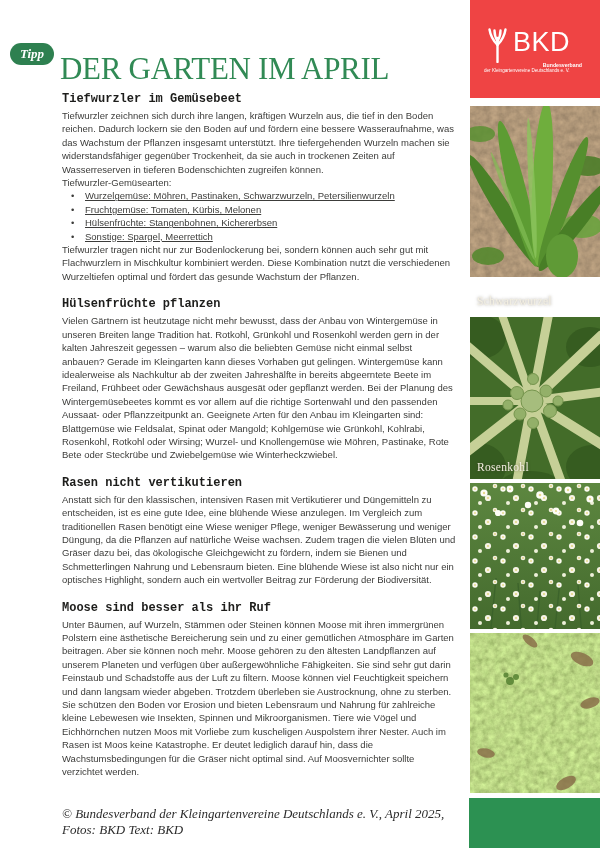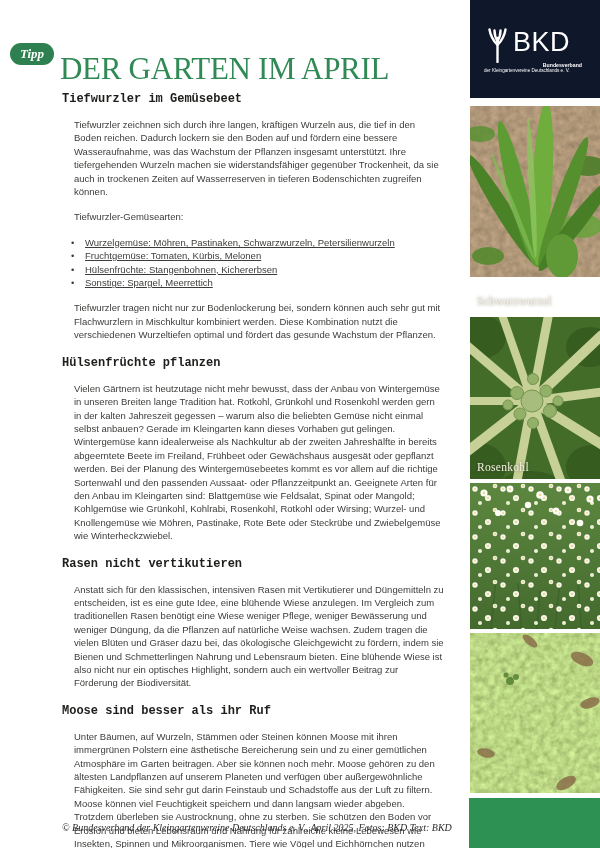--- a/index.html
+++ b/index.html
@@ -10,32 +10,32 @@
   .badge{position:absolute;left:10px;top:43px;background:#2e8050;color:#fff;
          font-family:"Liberation Serif",serif;font-style:italic;font-weight:bold;
          font-size:13px;line-height:13px;padding:4px 10px 5px;border-radius:12px;}
   .title{position:absolute;left:60px;top:30px;font-family:"Liberation Serif",serif;
          font-size:31px;letter-spacing:-0.3px;color:#318a55;font-weight:normal;white-space:nowrap;}
 
   
   .main{position:absolute;left:62px;top:92px;width:394px;}
   .section{margin-bottom:14px;}
   .section h3{margin:0 0 3px 0;font-size:12px;color:#1d1d1b;font-weight:bold;font-family:Liberation Mono, monospace;}
-  .section p{margin:12px;font-size:9.5px;line-height:13.4px;text-align:left;}
+  .section p{margin:0;font-size:9.5px;line-height:13.4px;text-align:left;}
   .section ul{margin:0;padding:0;list-style:none;}
   .section li{font-size:9.5px;line-height:13.4px;padding-left:23px;position:relative;text-decoration:underline;}
   .section li::before{content:"•";position:absolute;left:9px;top:0;color:#3c3c3a;}
 
   .footer{position:absolute;left:62px;top:806px;width:400px;
-          font-family:"Liberation Serif",serif;font-style:italic;font-size:10px;color:#2b2b2b;margin-top:16px;}
+          font-family:"Liberation Serif",serif;font-style:italic;font-size:13px;color:#2b2b2b;}
 
   
   .sidebar{position:absolute;left:470px;top:0;width:130px;height:848px;
            display:flex;flex-direction:column;}
-  .logo-block{height:104px;background:#0f172a;position:relative;margin-bottom:8px;}
+  .logo-block{height:104px;background:#ef4444;position:relative;margin-bottom:8px;}
   .logo{position:absolute;left:14px;top:27px;display:flex;align-items:flex-start;}
   .logo-abbr{color:#fff;font-size:27px;letter-spacing:0.5px;font-family:"Liberation Sans",sans-serif;
              font-weight:normal;line-height:30px;margin-left:2px;}
   .logo-small{position:absolute;left:14px;top:62px;width:110px;color:#fff;font-size:4.6px;line-height:6px;}
   .logo-small .l1{text-align:right;padding-right:12px;font-weight:bold;font-size:5.2px;}
   .photo{position:relative;overflow:hidden;}
   .photo svg{display:block;}
   .ph1{height:219px;margin-bottom:4px;}
   .ph2{height:171px;margin-bottom:4px;}
   .ph3{height:155px;margin-bottom:4px;}

